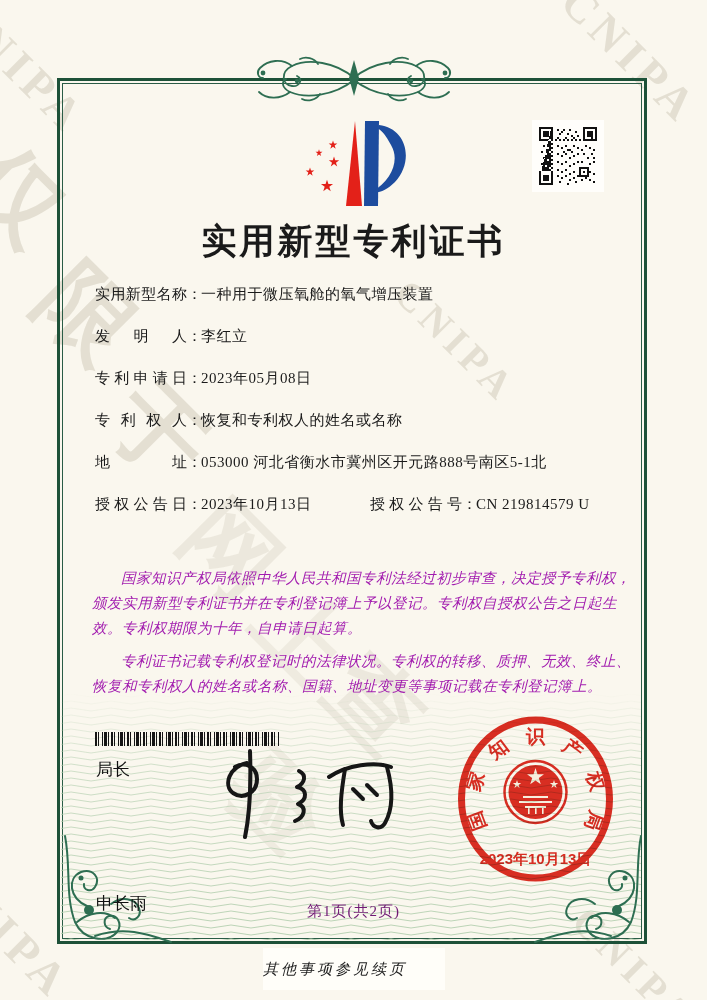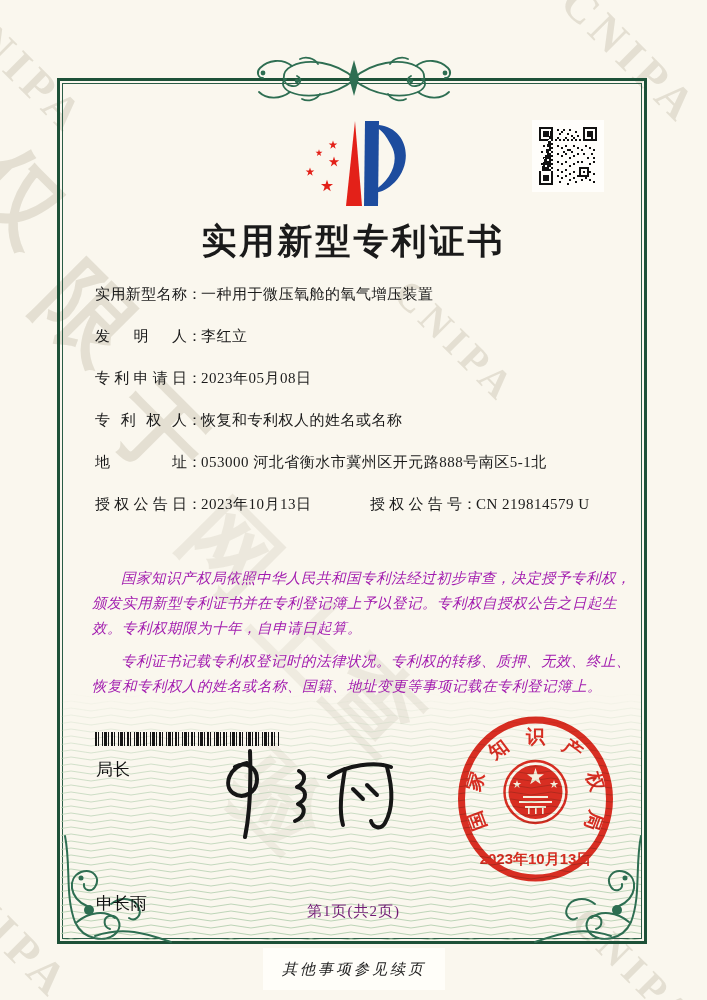--- a/index.html
+++ b/index.html
@@ -59,21 +59,21 @@
       #151515 13px 14px, rgba(0,0,0,0) 14px 16px);
   }
   .signer{position:absolute; z-index:4; left:96px; font-family:"Liberation Sans","DejaVu Sans",sans-serif; font-size:17px; color:#111;}
   .signer.t1{top:758px;text-align:right;}
   .signer.t2{top:856px;margin-top:36px;}
   .signature{position:absolute; z-index:4; left:195px; top:733px;}
   .seal{position:absolute; z-index:5; left:453px; top:714px; opacity:.95; mix-blend-mode:multiply;}
   .page-no{position:absolute; z-index:4; left:0; top:902px; width:707px; text-align:center; font-size:15px; color:#701a75; letter-spacing:1px;}
   .footer-box{
     position:absolute; z-index:4; left:263px; top:948px; width:182px; height:42px;
-    background:#fffef9; display:flex; align-items:center; justify-content:center;
+    background:#fffef9; display:flex; align-items:center; 
     font-size:15px; font-style:italic; letter-spacing:3px; color:#222;
   }
 </style>
 </head>
 <body>
 
 <div class="page">
 
   <div class="wm" style="left:-25px;top:-15px;font-size:46px;">CNIPA</div>
   <div class="wm" style="left:588px;top:-25px;font-size:46px;">CNIPA</div>

